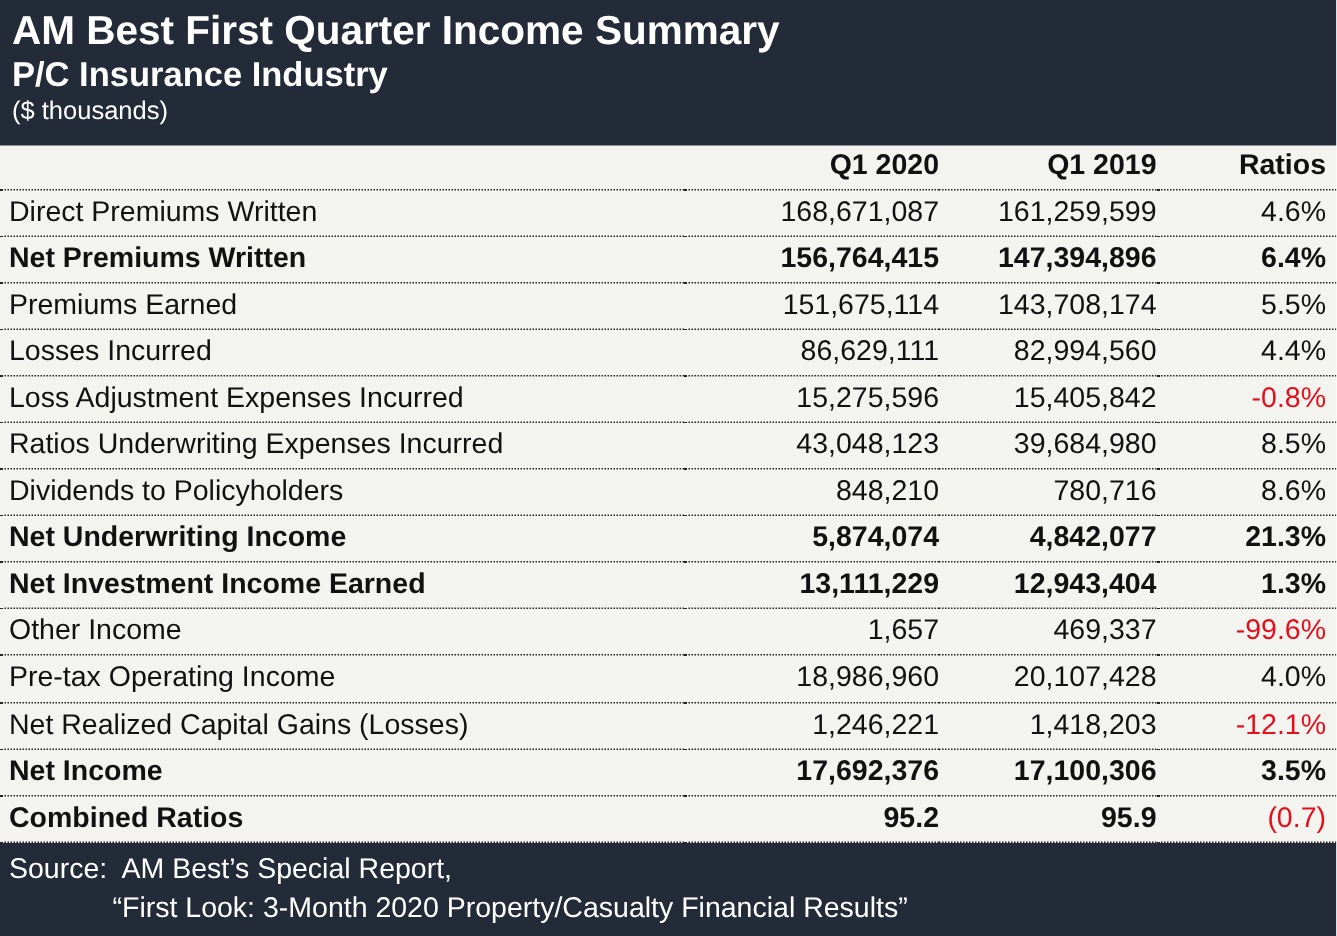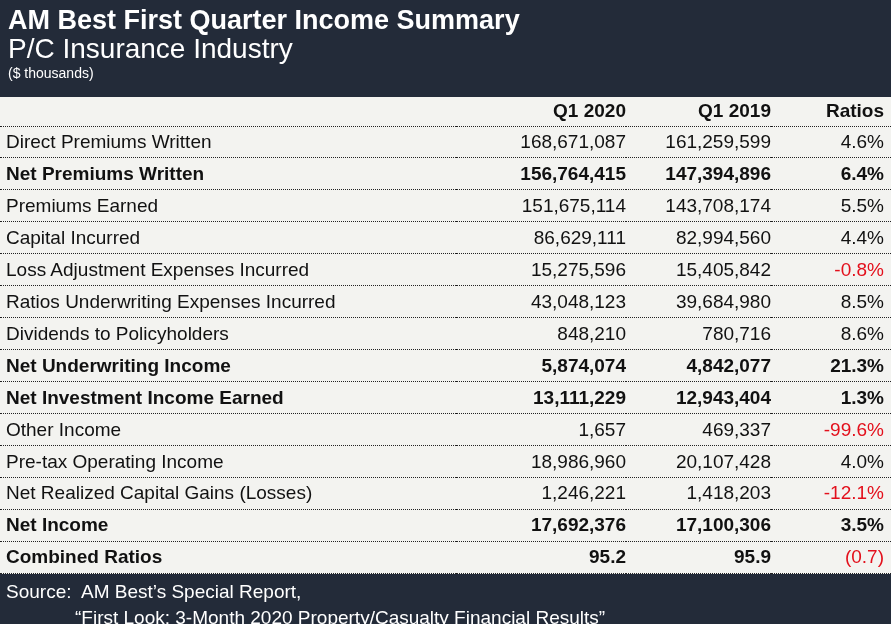--- a/index.html
+++ b/index.html
@@ -30,26 +30,26 @@
     height: 97px;
     flex: 0 0 auto;
   }
   .report-header h1 {
     font-size: 27px;
     font-weight: bold;
     line-height: 31px;
     letter-spacing: 0;
   }
   .report-header h2 {
-    font-size: 28px;
-    font-weight: normal;
+    font-size: 23px;
+    font-weight: bold;
     line-height: 26px;
   }
   .report-header .units {
-    font-size: 14px;
+    font-size: 17px;
     font-weight: normal;
     line-height: 23px;
   }
   table {
     width: 891px;
     border-collapse: collapse;
     table-layout: fixed;
     flex: 1 1 auto;
   }
   col.c-label  { width: 456px; }
@@ -65,21 +65,21 @@
     overflow: hidden;
     padding: 0;
   }
   thead th { height: 29px; font-weight: bold; text-align: right; }
   td.label { text-align: left; padding-left: 6px; }
   th.num, td.num { text-align: right; }
   th.change, td.change { padding-right: 7px; }
   tr.bold td { font-weight: bold; }
   td.neg { color: var(--negative); font-weight: normal !important; }
   .report-footer {
-    height: 50px;
+    height: 62px;
     flex: 0 0 auto;
     padding: 5px 10px 0 6px;
     font-size: 19px;
     line-height: 26px;
   }
   .report-footer .line { white-space: pre; }
   .report-footer .indent { padding-left: 69px; }
 </style>
 </head>
 <body>
@@ -120,21 +120,21 @@
           <td class="num">147,394,896</td>
           <td class="num change">6.4%</td>
         </tr>
         <tr>
           <td class="label">Premiums Earned</td>
           <td class="num">151,675,114</td>
           <td class="num">143,708,174</td>
           <td class="num change">5.5%</td>
         </tr>
         <tr>
-          <td class="label">Capital Incurred</td>
+          <td class="label">Losses Incurred</td>
           <td class="num">86,629,111</td>
           <td class="num">82,994,560</td>
           <td class="num change">4.4%</td>
         </tr>
         <tr>
           <td class="label">Loss Adjustment Expenses Incurred</td>
           <td class="num">15,275,596</td>
           <td class="num">15,405,842</td>
           <td class="num change neg">-0.8%</td>
         </tr>

